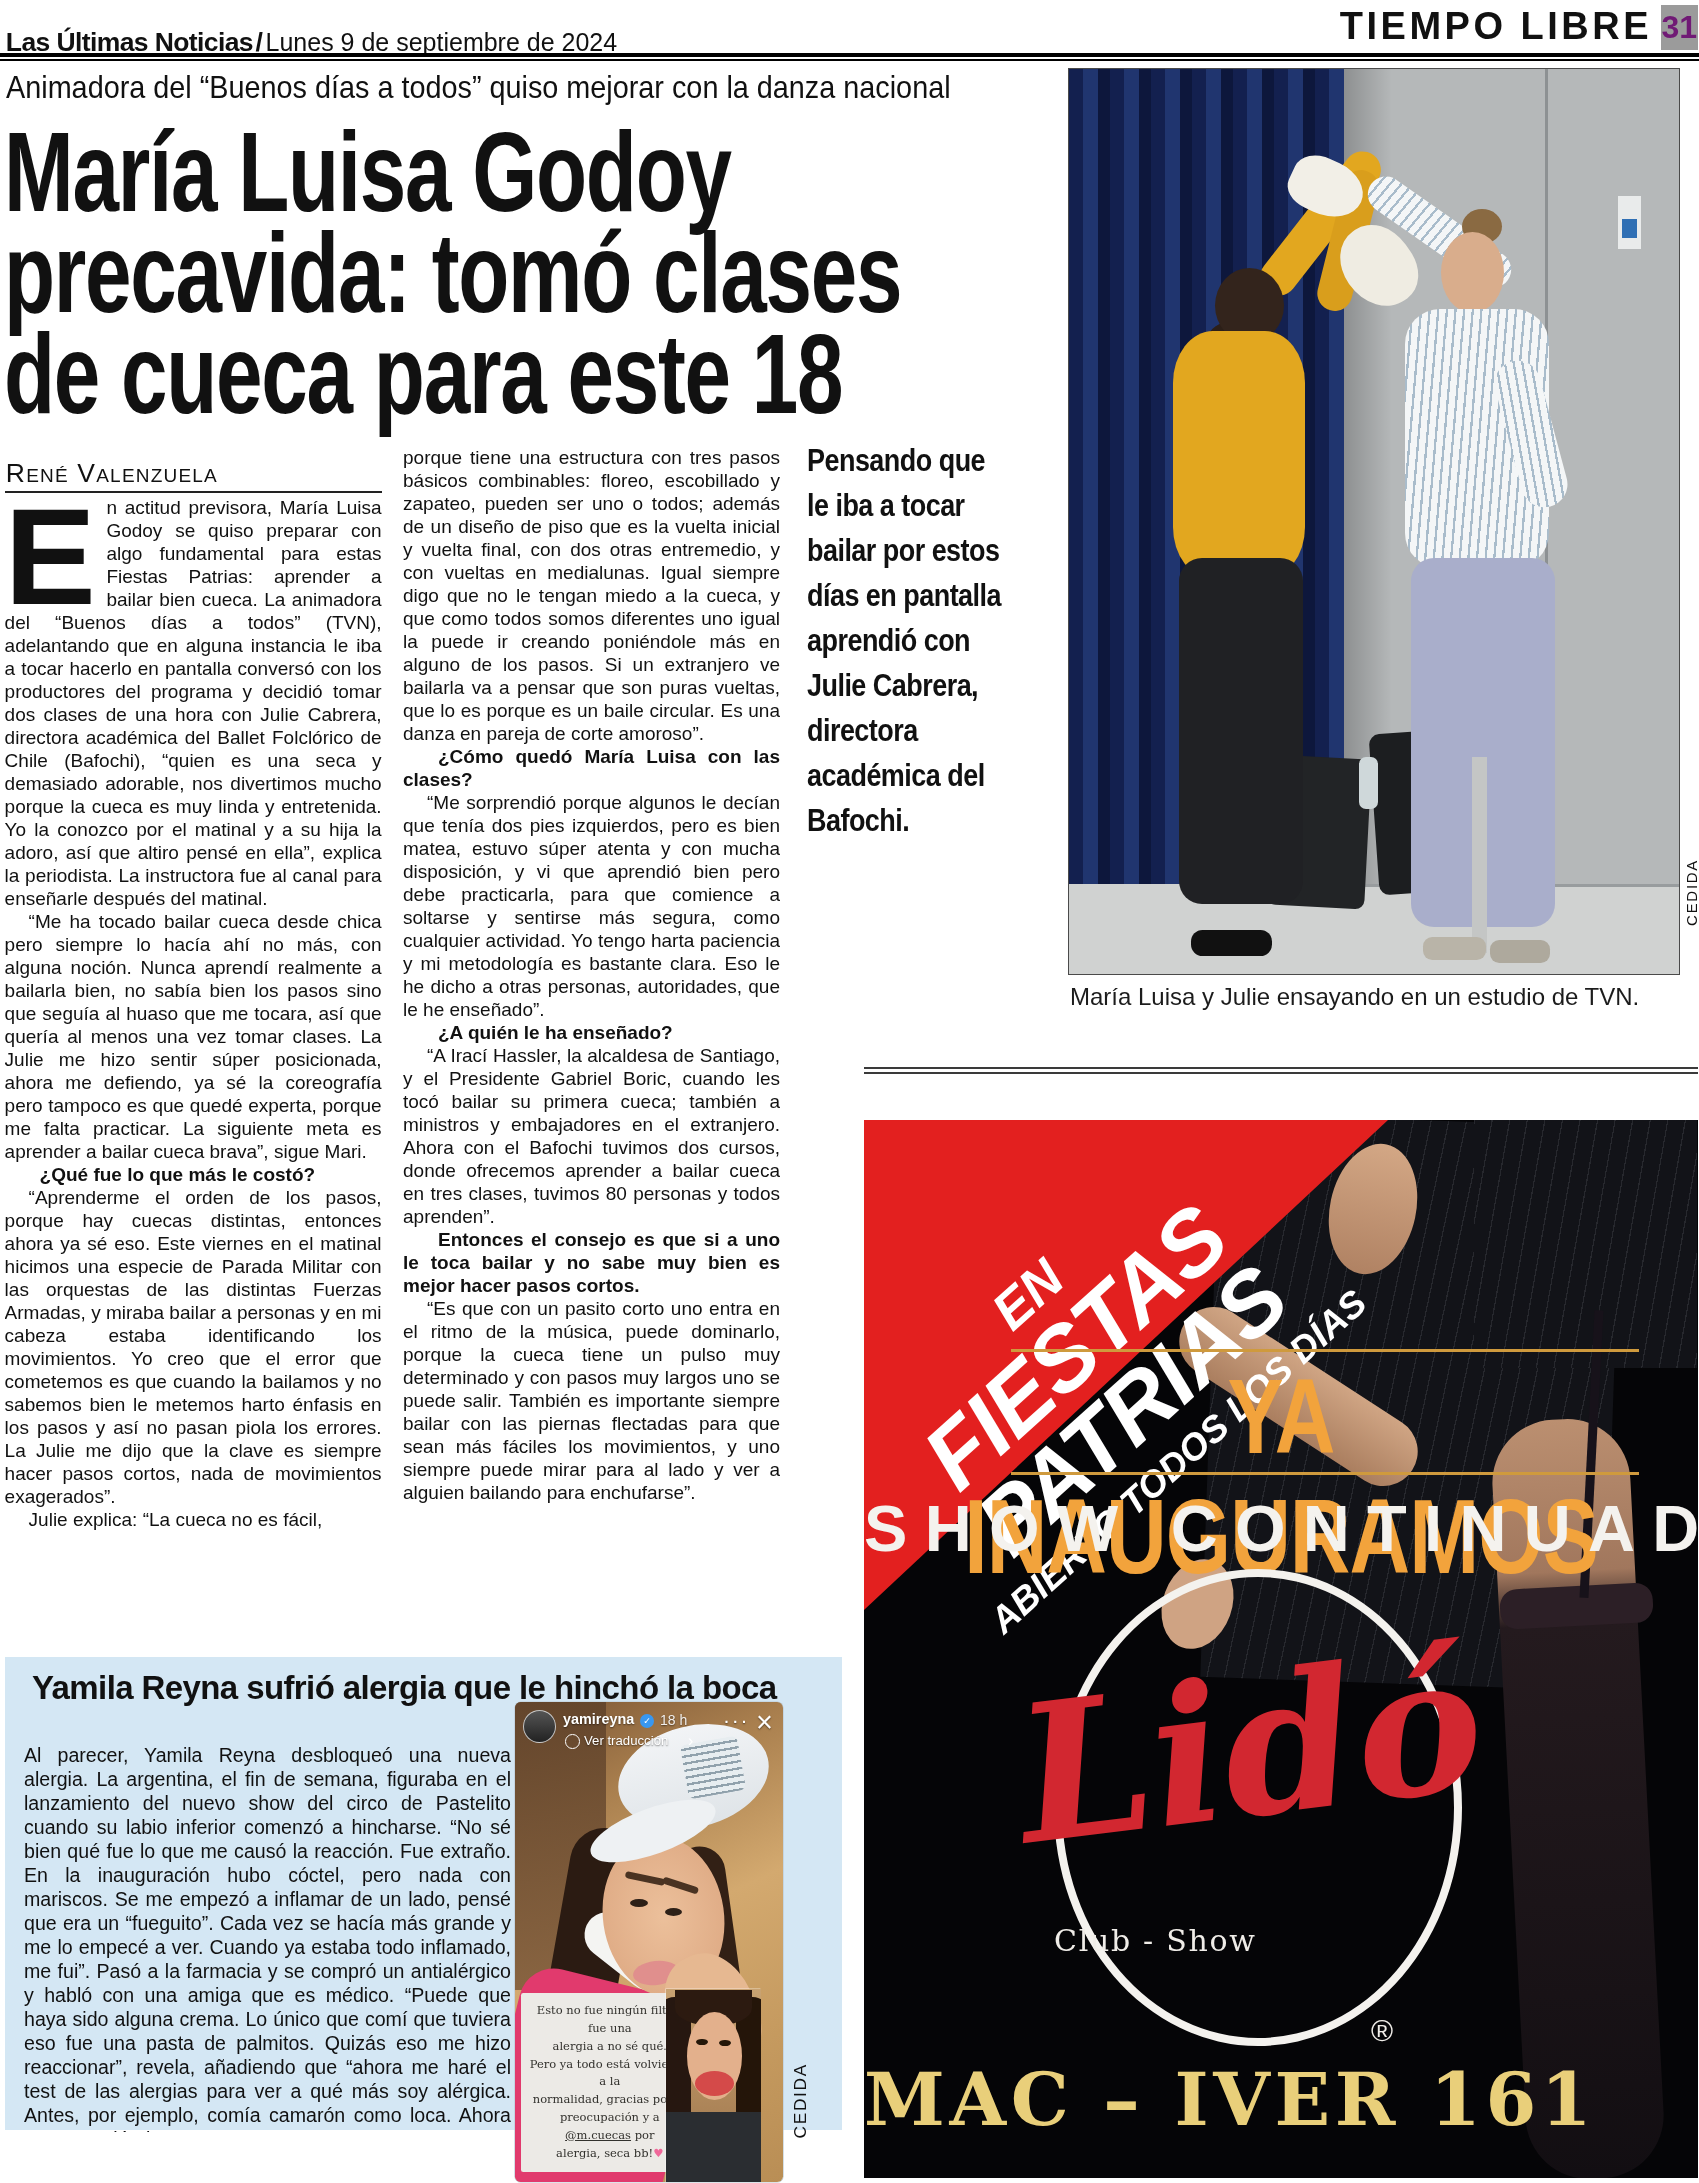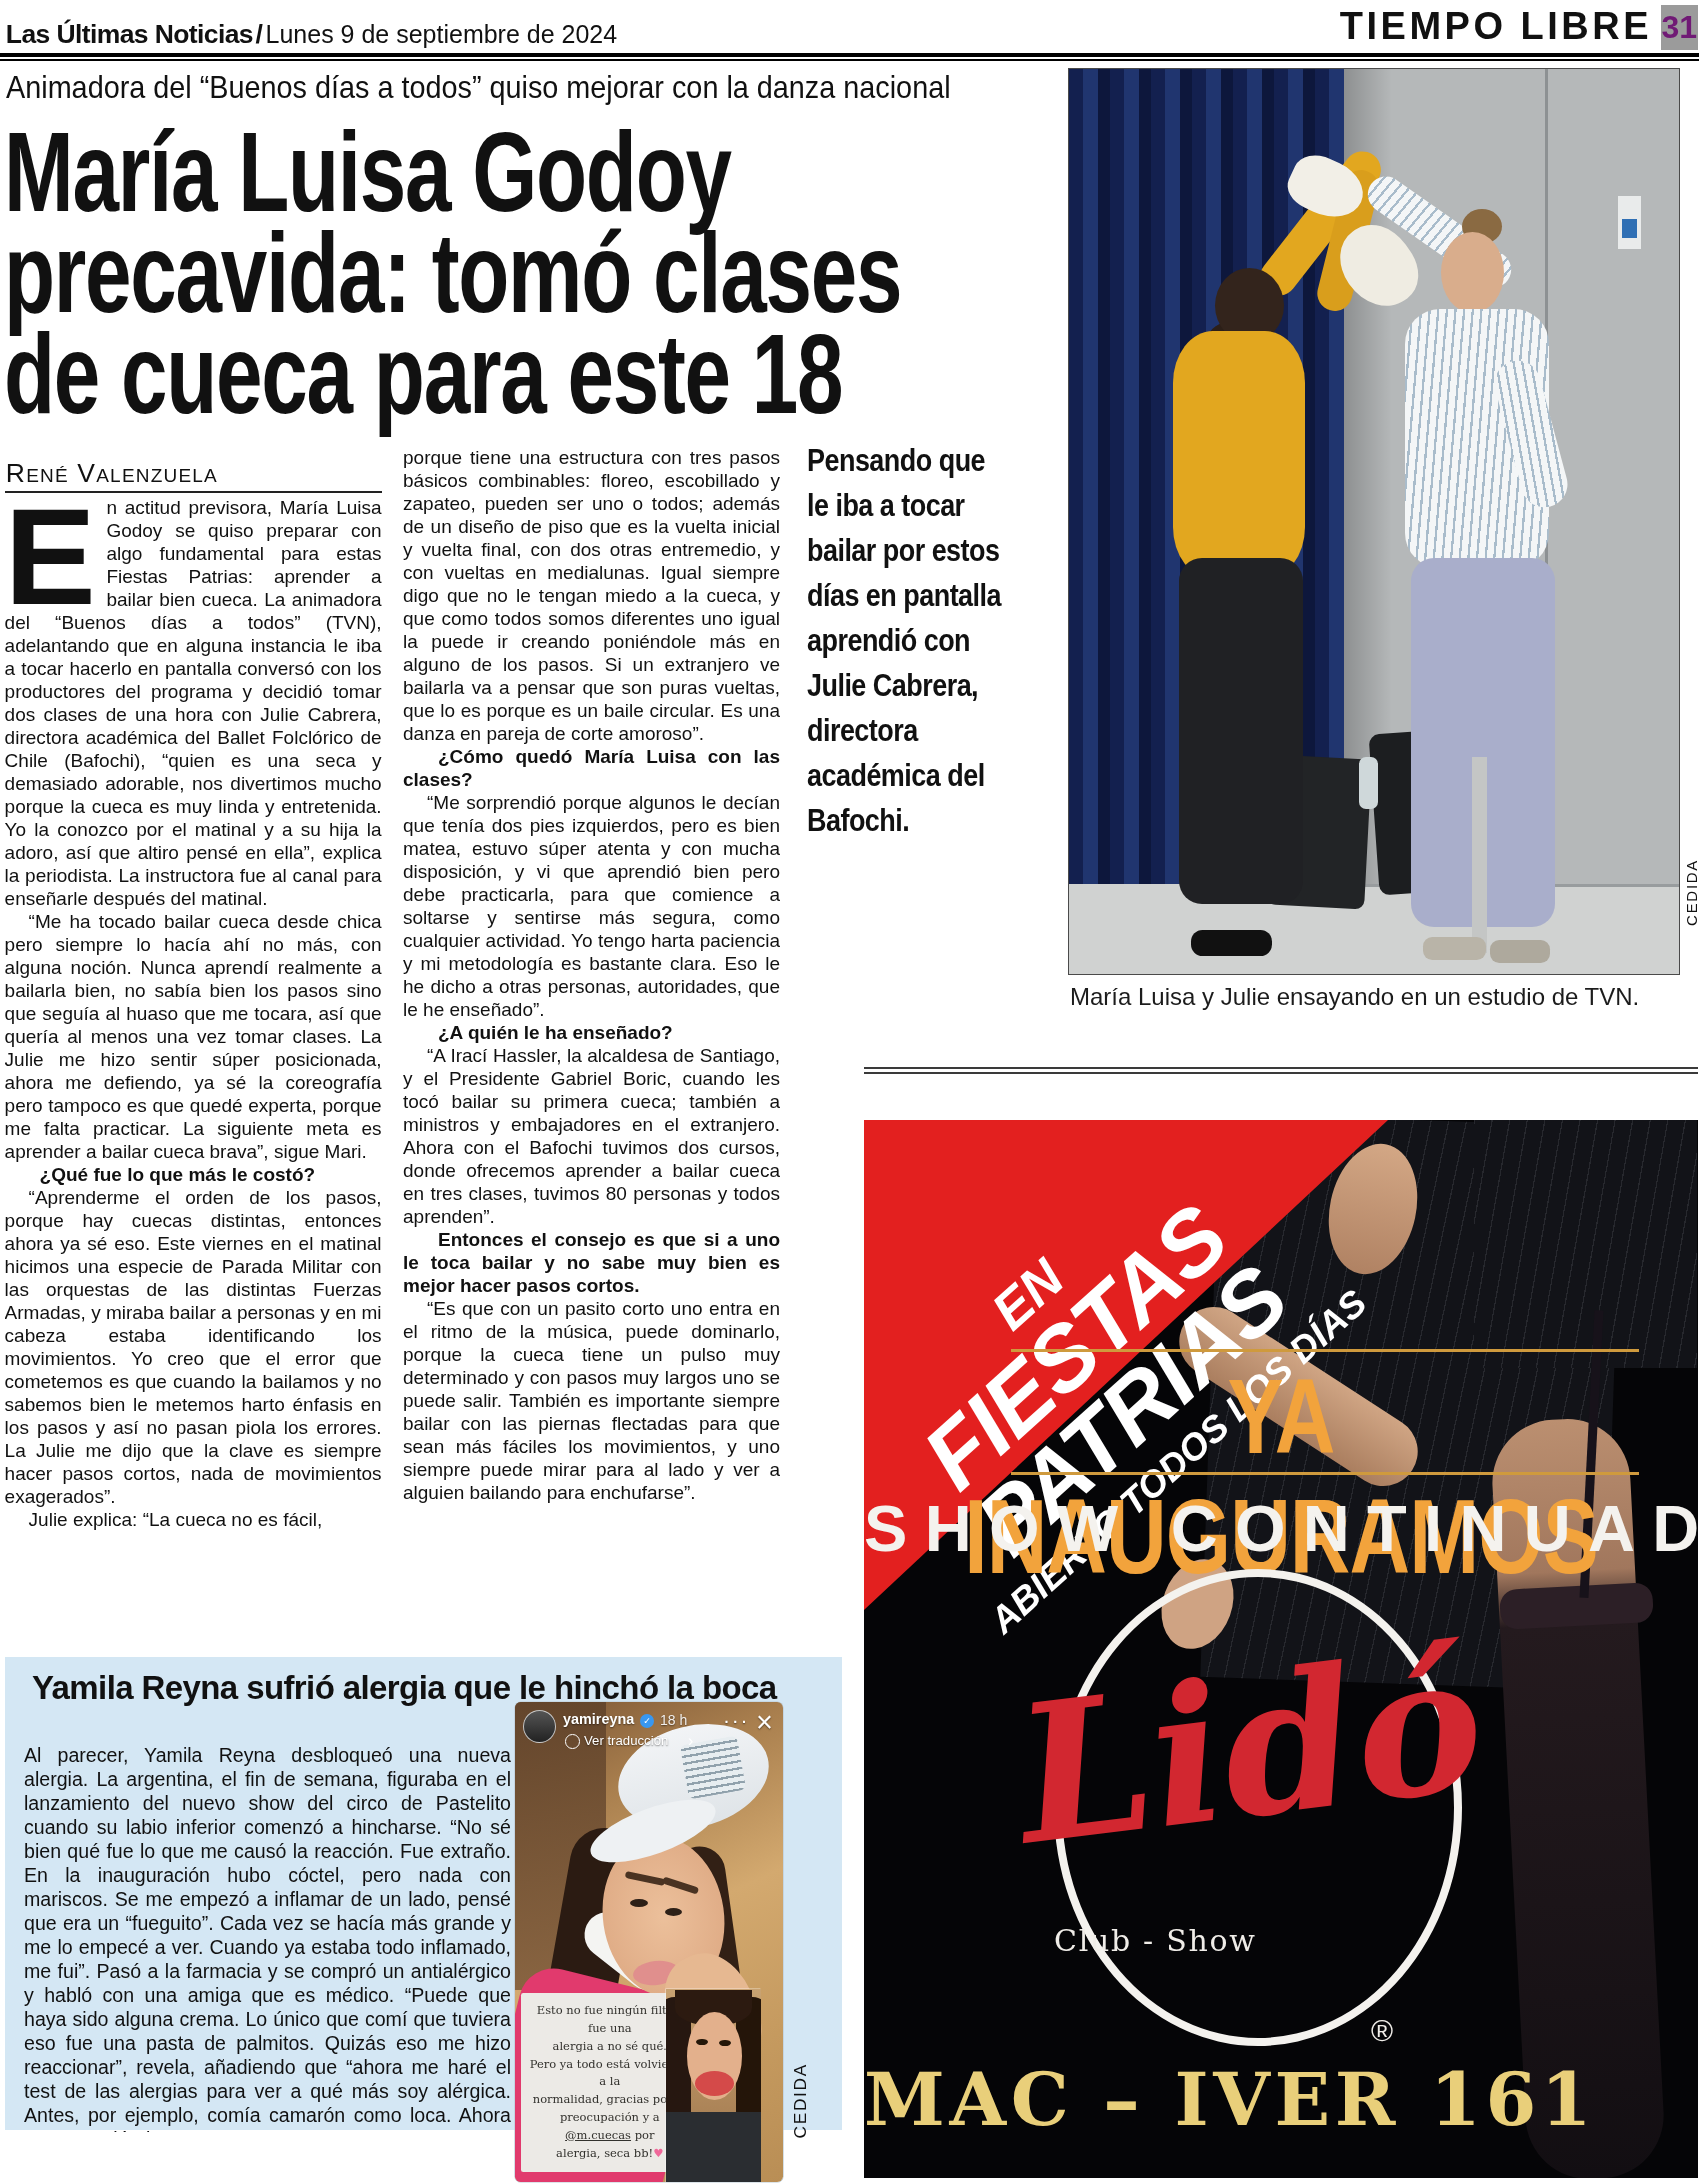--- a/index.html
+++ b/index.html
@@ -1,19 +1,19 @@
 <!DOCTYPE html>
 <html style="font-size:9.2px"><head>
 <meta charset="utf-8">
 <style>
   html,body{margin:0;padding:0;background:#e8e8e8;}
   .page{position:relative;width:1700px;height:2183px;background:#ffffff;overflow:hidden;
         font-family:"Liberation Sans",sans-serif;color:#111;}
   
-  .masthead-left{position:absolute;top:19px;left:5.8px;white-space:nowrap;}
+  .masthead-left{position:absolute;top:27px;left:5.8px;white-space:nowrap;}
   .paper-name{font-weight:bold;font-size:26.5px;letter-spacing:-0.6px;}
   .masthead-sep{font-size:26.5px;font-weight:bold;}
   .masthead-date{font-size:25px;font-weight:400;}
   .section-title{position:absolute;top:4.6px;right:48px;font-size:38px;font-weight:bold;letter-spacing:3.5px;}
   .page-num{position:absolute;top:4.6px;right:2.3px;width:37px;height:45px;background:#9b9b9b;color:#701a75;
             font-size:32px;font-weight:bold;display:flex;align-items:center;justify-content:center;}
   .rule-a{position:absolute;top:53px;left:0;width:1700px;height:3.5px;background:#000;}
   .rule-b{position:absolute;top:59px;left:0;width:1700px;height:1.7px;background:#000;}
   
   .kicker{position:absolute;top:69px;left:5.8px;font-size:32px;width:1152px;

